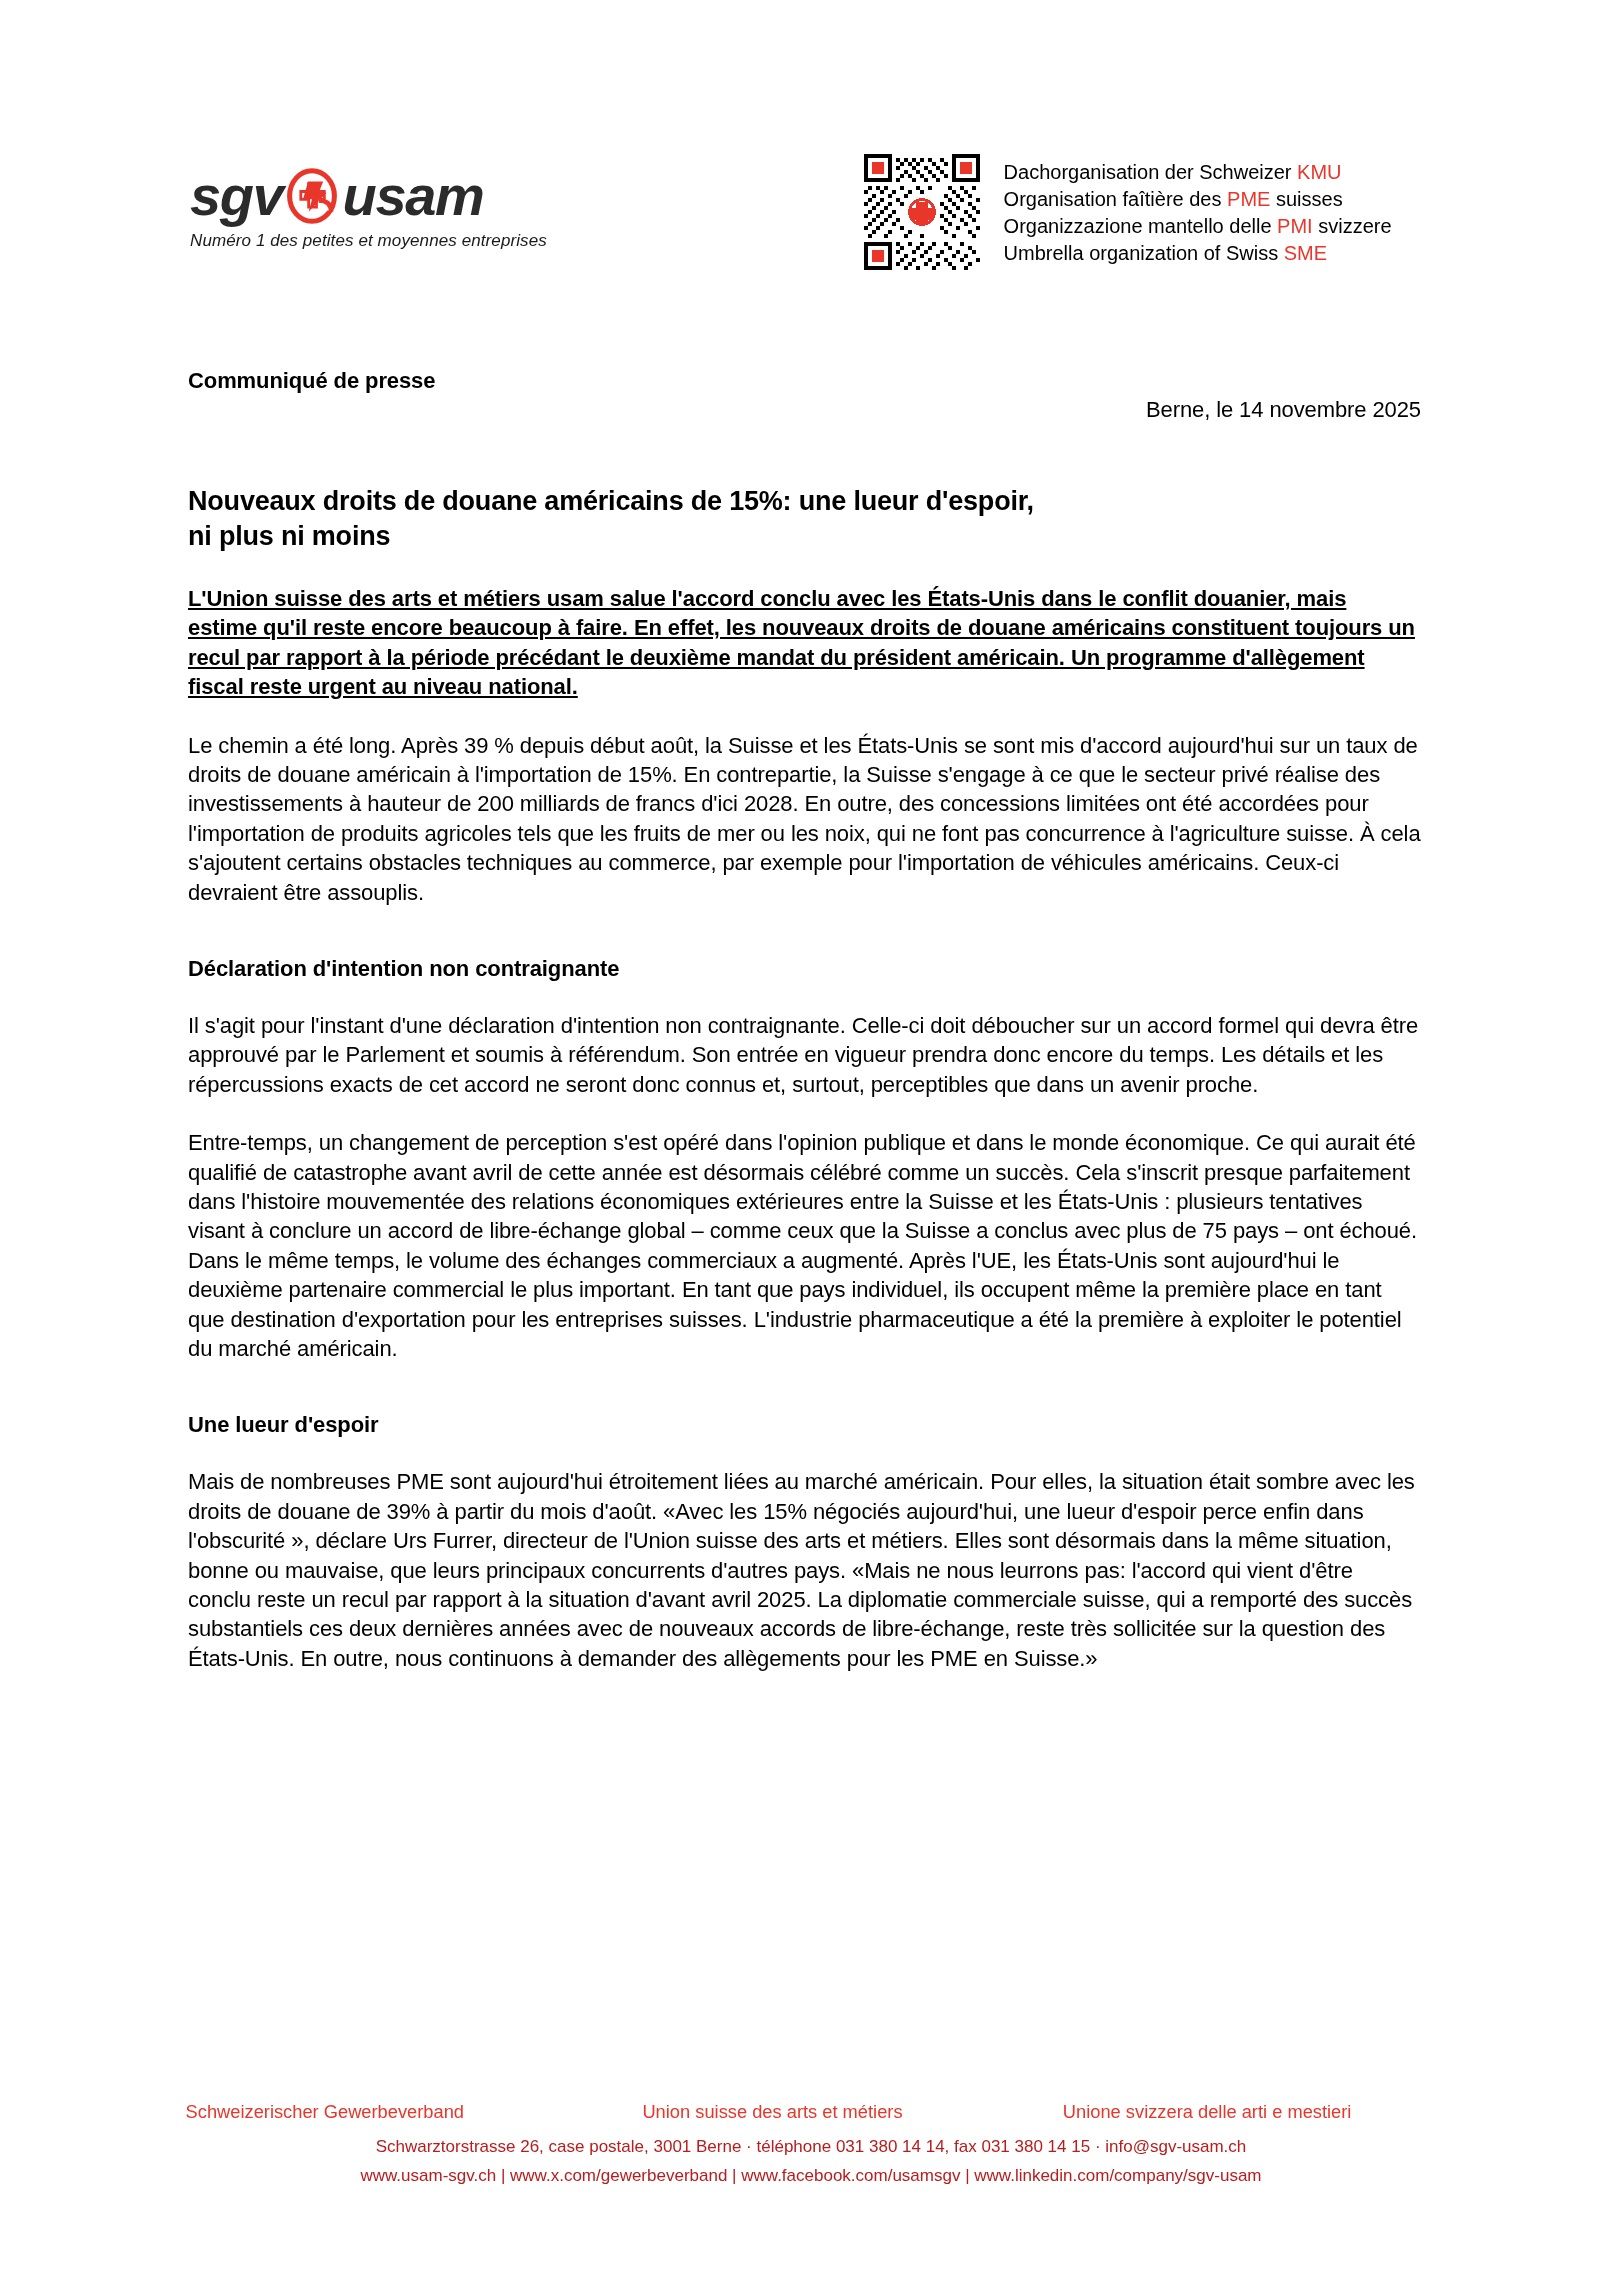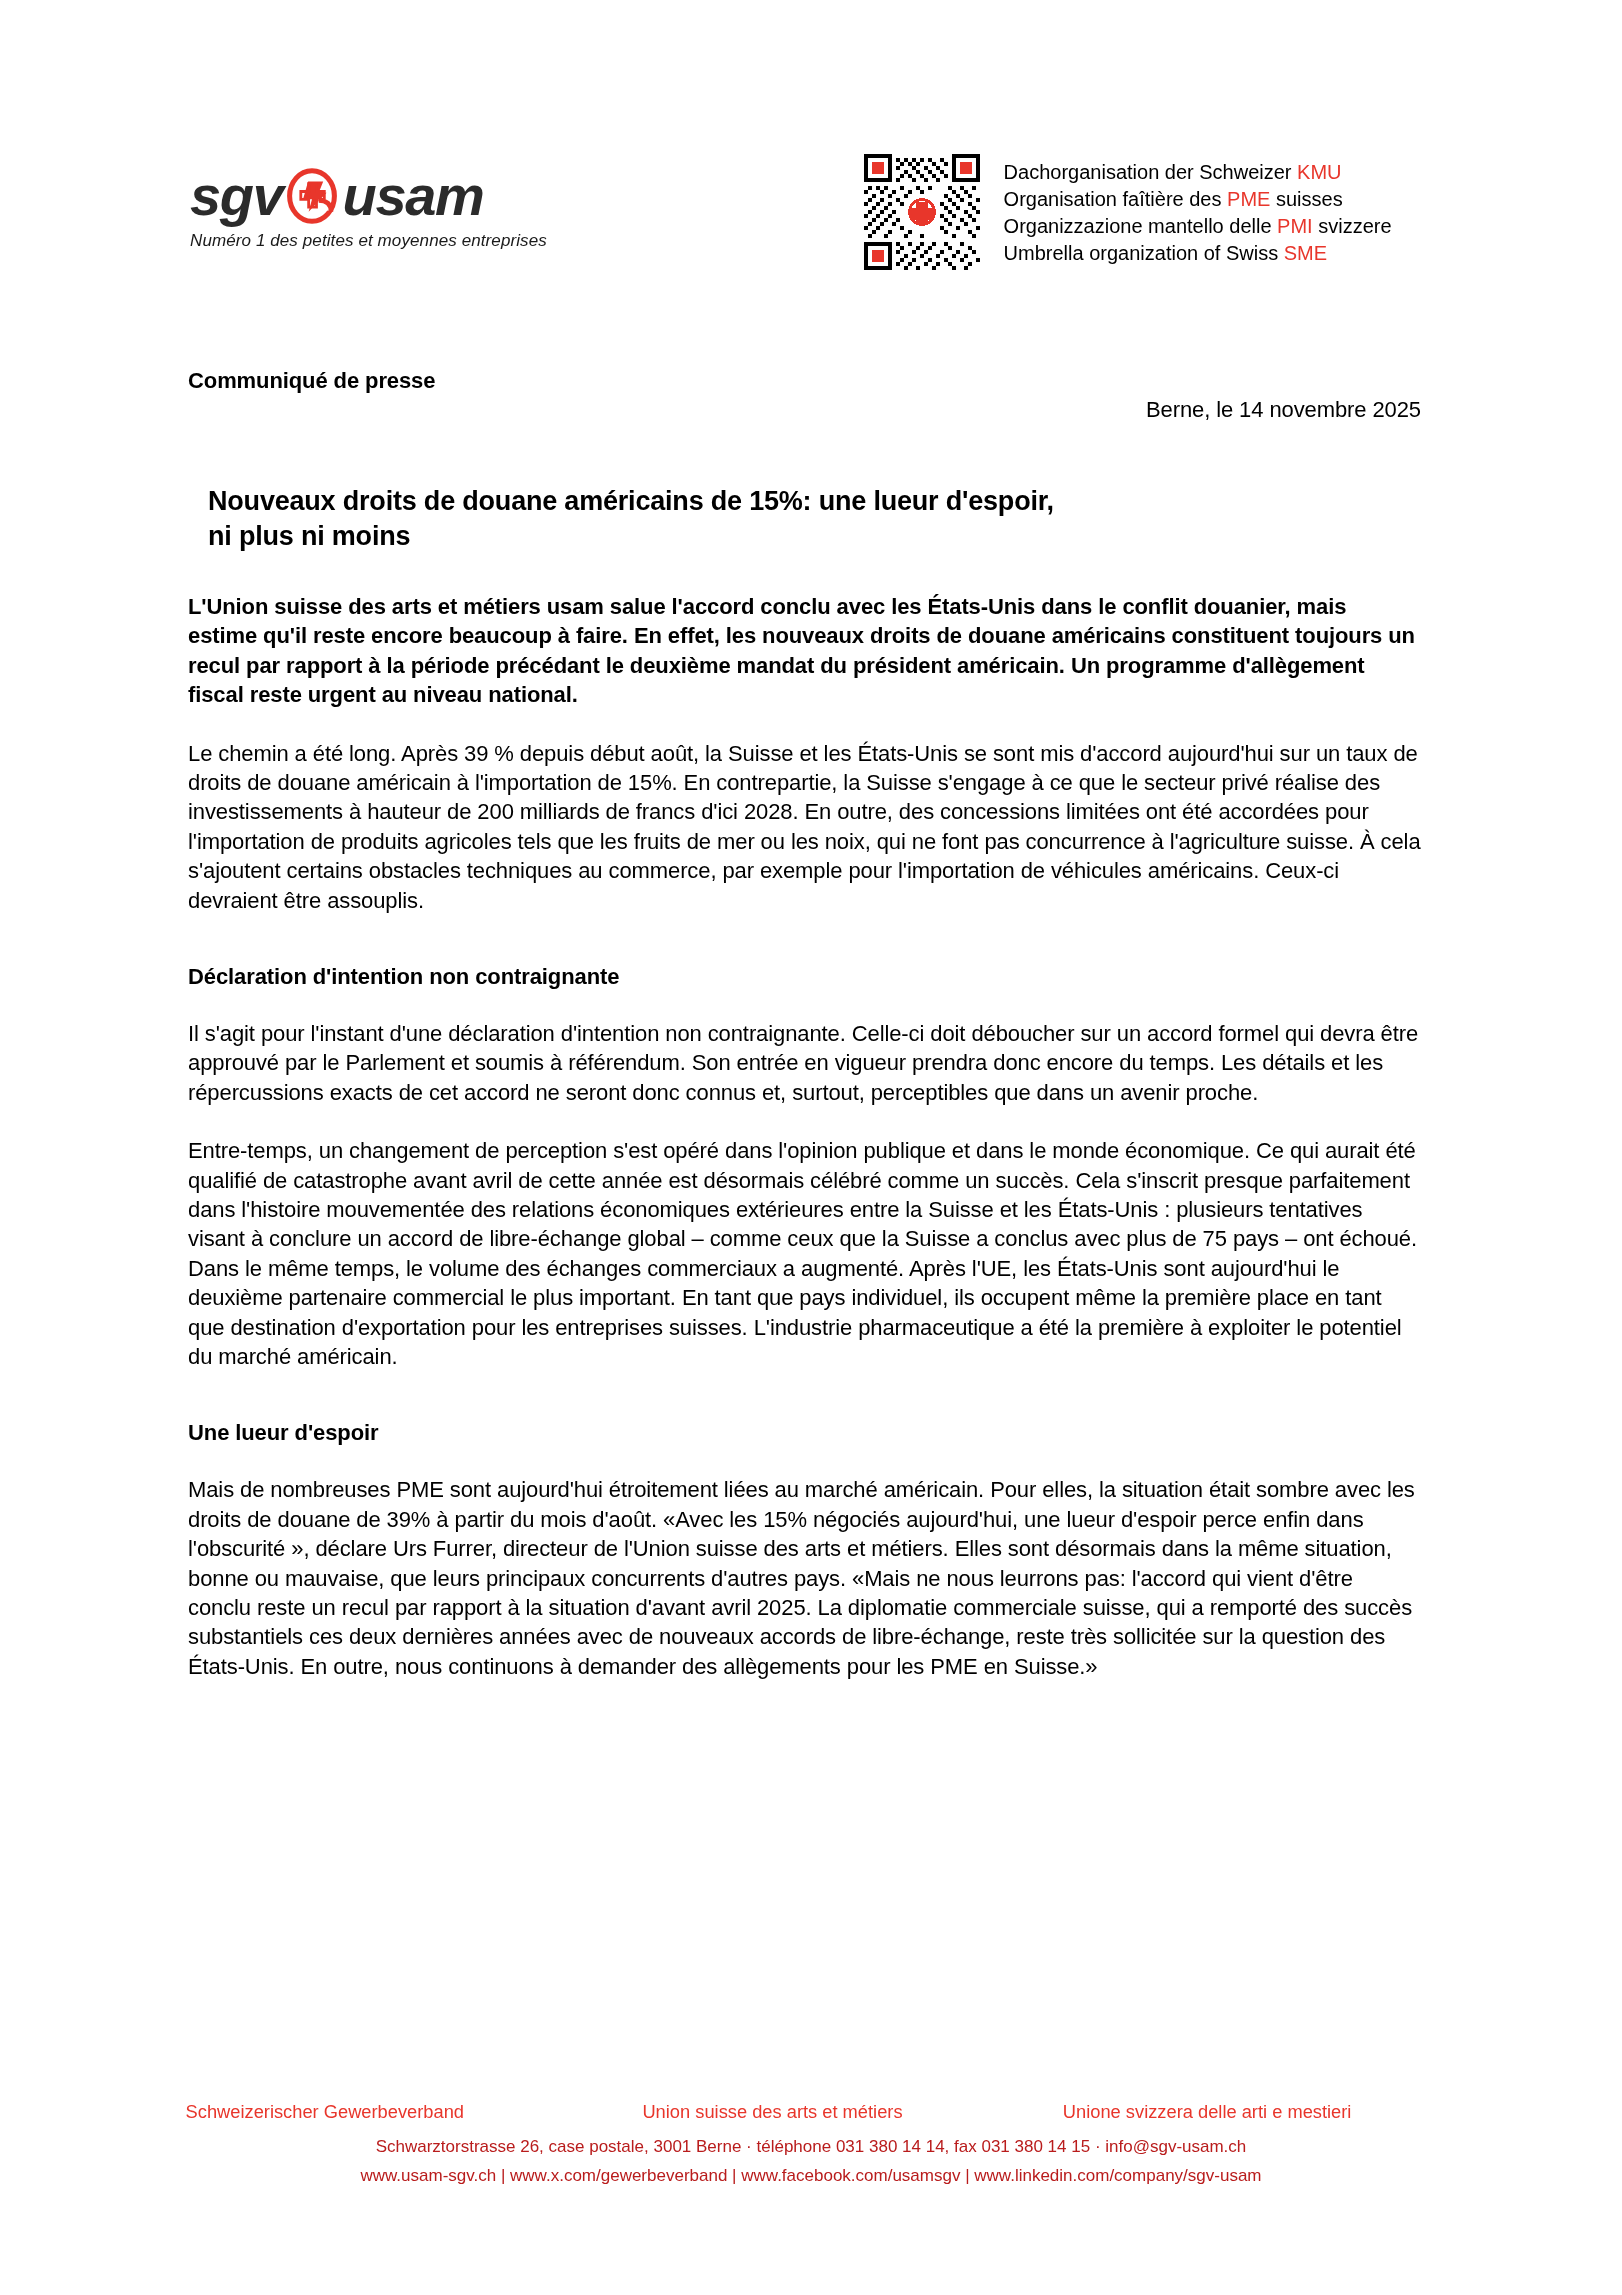--- a/index.html
+++ b/index.html
@@ -110,29 +110,29 @@
     letter-spacing: -0.1px;
     text-align: right;
   }
 
   .headline {
     margin-top: 60px;
     font-size: 27px;
     font-weight: bold;
     line-height: 35px;
     letter-spacing: -0.2px;
-    margin-left: 20px;
   }
 
   .lead {
-    margin-top: 38px;
+    margin-top: 30px;
     font-size: 22px;
     font-weight: bold;
     line-height: 29.4px;
     letter-spacing: -0.1px;
+    text-decoration: underline;
   }
 
   .para {
     margin-top: 29px;
     font-size: 22px;
     line-height: 29.4px;
     letter-spacing: -0.1px;
   }
 
   .subhead {

